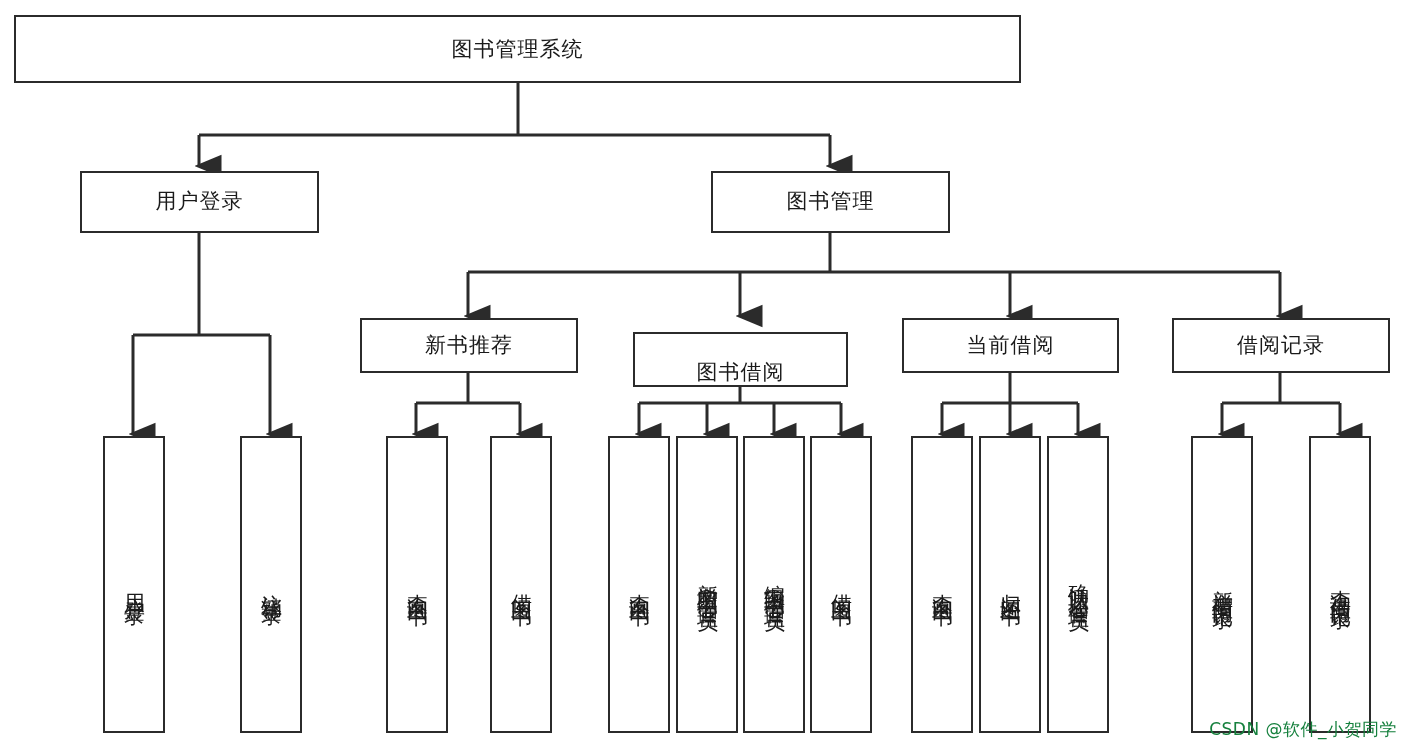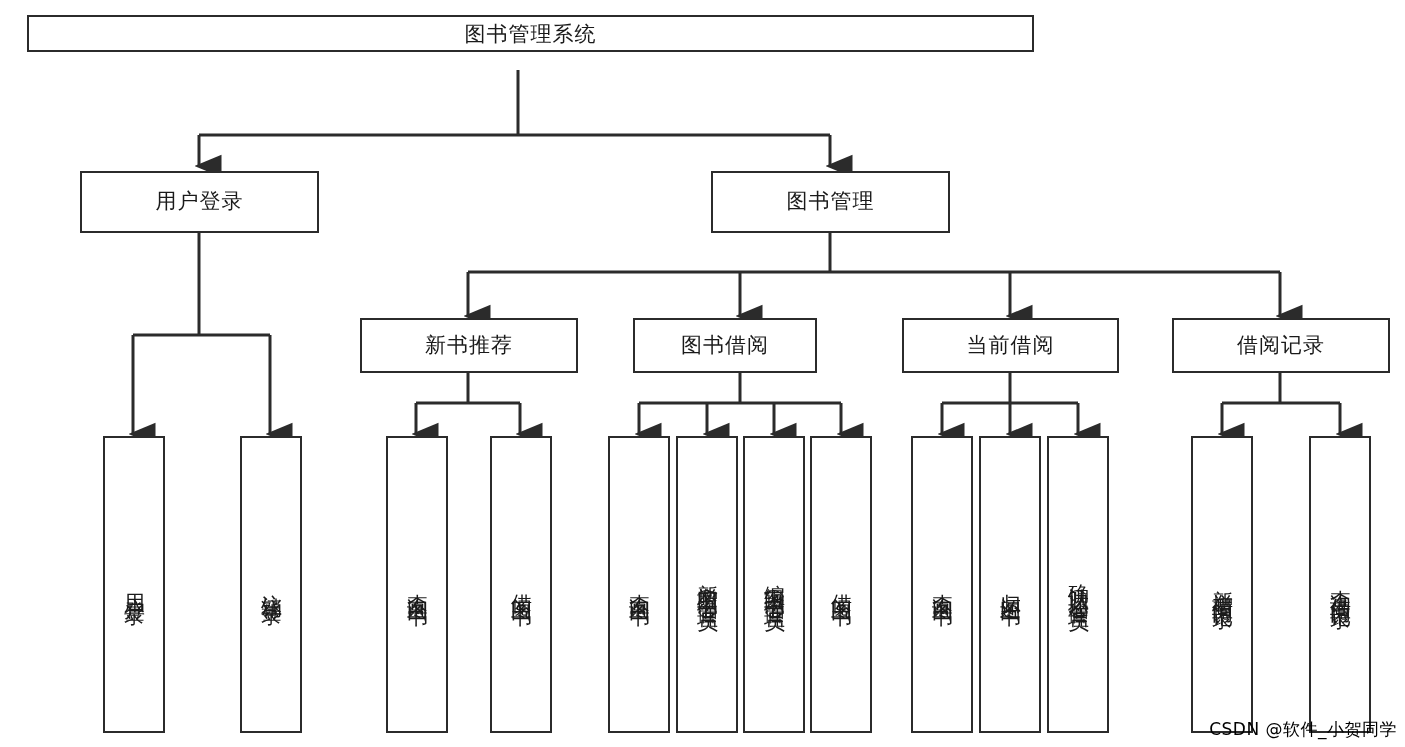--- a/index.html
+++ b/index.html
@@ -57,21 +57,21 @@
   .node-v .vtext {
     writing-mode: vertical-rl;
     text-orientation: upright;
     display: block;
   }
   .watermark {
     position: absolute;
     right: 8px;
     bottom: 6px;
     font-size: 17px;
-    color: #000000;
+    color: #15803d;
     letter-spacing: 0.5px;
     white-space: nowrap;
     font-family: "DejaVu Sans", "Liberation Sans", sans-serif;
   }
 </style>
 </head>
 <body>
 
 <div id="canvas">
 
@@ -121,35 +121,35 @@
       <path d="M 1010 403 L 1010 434" marker-end="url(#arrow)"></path>
       <path d="M 1078 403 L 1078 434" marker-end="url(#arrow)"></path>
 
       <path d="M 1280 373 L 1280 403"></path>
       <path d="M 1222 403 L 1340 403"></path>
       <path d="M 1222 403 L 1222 434" marker-end="url(#arrow)"></path>
       <path d="M 1340 403 L 1340 434" marker-end="url(#arrow)"></path>
     </g>
   </svg>
 
-  <div class="node node-root" style="left:27px; top:15px; width:1007px; height:37px;text-align:center;">
+  <div class="node node-root" style="left:14px; top:15px; width:1007px; height:68px;text-align:center;">
     <span>图书管理系统</span>
   </div>
 
   <div class="node node-h" style="left:80px; top:171px; width:239px; height:62px;">
     <span>用户登录</span>
   </div>
   <div class="node node-h" style="left:360px; top:318px; width:218px; height:55px;">
     <span>新书推荐</span>
   </div>
 
   <div class="node node-h" style="left:711px; top:171px; width:239px; height:62px;">
     <span>图书管理</span>
   </div>
-  <div class="node node-h" style="left:633px; top:318px; width:184px; height:55px;">
+  <div class="node node-h" style="left:633px; top:332px; width:215px; height:55px;align-items:flex-end;">
     <span>图书借阅</span>
   </div>
   <div class="node node-h" style="left:1172px; top:318px; width:218px; height:55px;">
     <span>借阅记录</span>
   </div>
   <div class="node node-h" style="left:902px; top:318px; width:217px; height:55px;">
     <span>当前借阅</span>
   </div>
 
   <div class="node node-v" style="left:103px; top:436px; width:62px; height:297px;">

